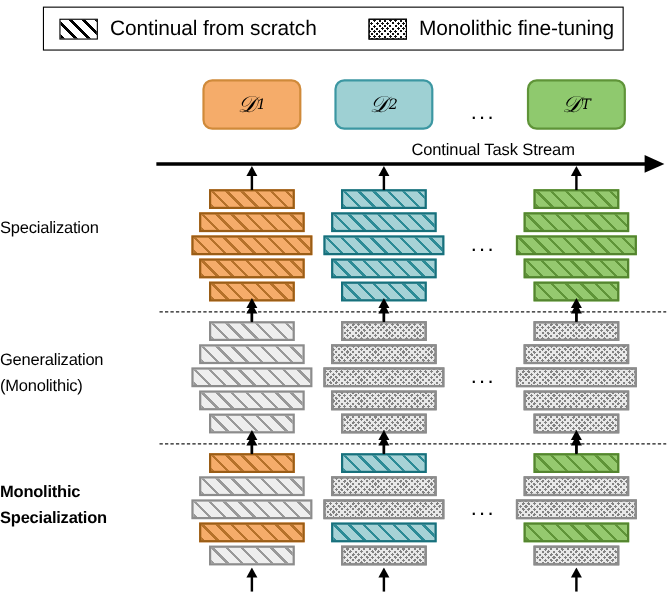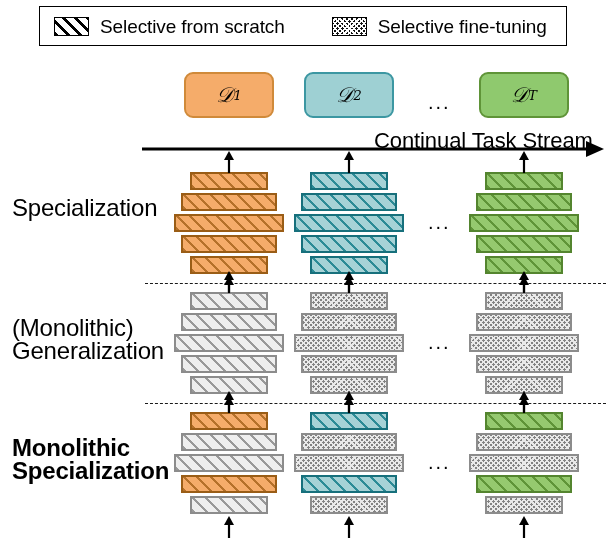--- a/index.html
+++ b/index.html
@@ -100,31 +100,31 @@
     position: absolute;
     font-size: 20px;
     letter-spacing: 2px;
     color: #000;
     line-height: 1;
   }
 
   
   #stream-label {
     position: absolute;
-    font-size: 22px;
+    font-size: 15px;
     white-space: nowrap;
     letter-spacing: -0.1px;
   }
   #stream-arrow { position: absolute; left: 142px; top: 140px; }
 
   
   .rowlabel {
     position: absolute;
-    left: 12px;
-    font-size: 24px;
+    left: 0;
+    font-size: 15px;
     line-height: 23px;
     white-space: nowrap;
     letter-spacing: -0.2px;
   }
   .rowlabel.bold { font-weight: bold; }
 
   
   .divider {
     position: absolute;
     left: 145px;
@@ -198,25 +198,25 @@
   }
 </style>
 </head>
 <body>
 
 <div id="page">
 
   <div id="legend">
     <div class="legend-entry first">
       <span class="legend-swatch sw-hatch"></span>
-      <span class="legend-label">Selective from scratch</span>
+      <span class="legend-label">Continual from scratch</span>
     </div>
     <div class="legend-entry second">
       <span class="legend-swatch sw-cross"></span>
-      <span class="legend-label">Selective fine-tuning</span>
+      <span class="legend-label">Monolithic fine-tuning</span>
     </div>
   </div>
 
   <div class="dbox" id="dbox0" style="background: rgb(245, 172, 106); border: 2px solid rgb(208, 138, 58); left: 184px; top: 72px;">
     <span class="cal">𝒟</span>
       <span class="sub">1</span>
   </div>
   <div class="dbox" id="dbox1" style="background: rgb(158, 208, 211); border: 2px solid rgb(60, 151, 162); left: 304px; top: 72px;">
     <span class="cal">𝒟</span>
       <span class="sub">2</span>
@@ -230,22 +230,22 @@
   <div id="stream-label" style="left:374px; top:128px;">Continual Task Stream</div>
   <svg id="stream-arrow" width="464" height="20">
     <line x1="0" y1="9" x2="446" y2="9" stroke="#000" stroke-width="3.2"></line>
     <polygon points="444,1 462,9 444,17" fill="#000"></polygon>
   </svg>
 
   <div class="rowlabel" style="top:196px;">
     <div>Specialization</div>
   </div>
   <div class="rowlabel" style="top:316px;">
+    <div>Generalization</div>
     <div>(Monolithic)</div>
-    <div>Generalization</div>
   </div>
   <div class="rowlabel bold" style="top:436px;">
     <div>Monolithic</div>
     <div>Specialization</div>
   </div>
 
   <div class="divider" style="top:283px;"></div>
   <div class="divider" style="top:403px;"></div>
 
   <div id="stacks-host">

